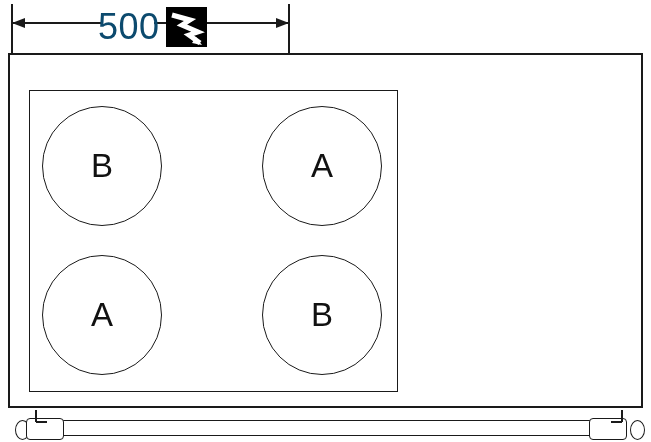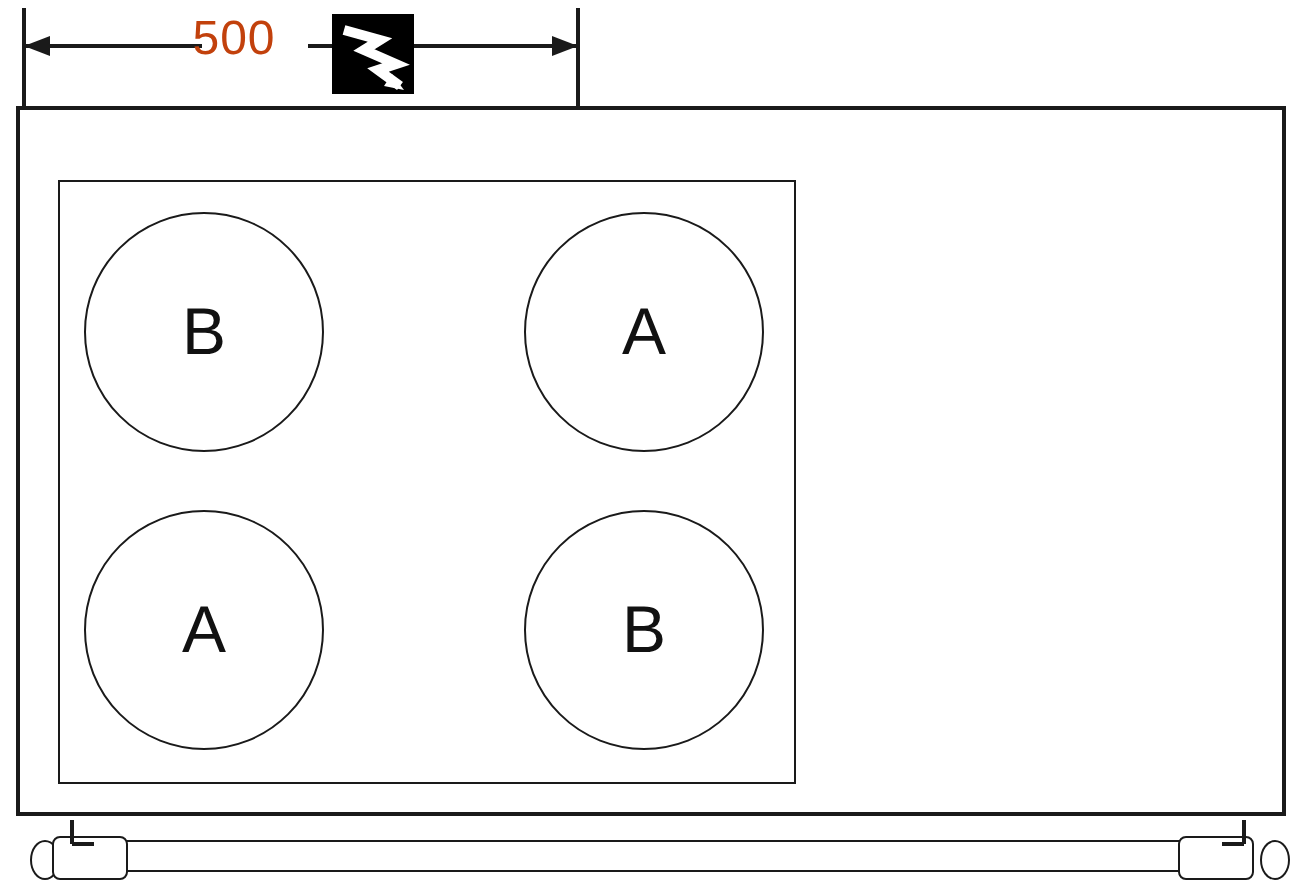--- a/index.html
+++ b/index.html
@@ -34,26 +34,26 @@
     position: absolute;
     top: 18px;
     width: 0; height: 0;
     border-top: 5px solid transparent;
     border-bottom: 5px solid transparent;
   }
   .dim-arrow.left  { left: 12px;  border-right: 13px solid #1a1a1a; }
   .dim-arrow.right { left: 276px; border-left: 13px solid #1a1a1a; }
   .dim-label {
     position: absolute;
-    left: 88px;
+    left: 98px;
     top: 6px;
     width: 58px;
     text-align: center;
-    font-size: 24px;
-    color: #c2410c;
+    font-size: 36px;
+    color: #0c4a6e;
     letter-spacing: 0.5px;
   }
   .flash-icon {
     position: absolute;
     left: 166px;
     top: 7px;
     width: 41px;
     height: 40px;
   }
   

